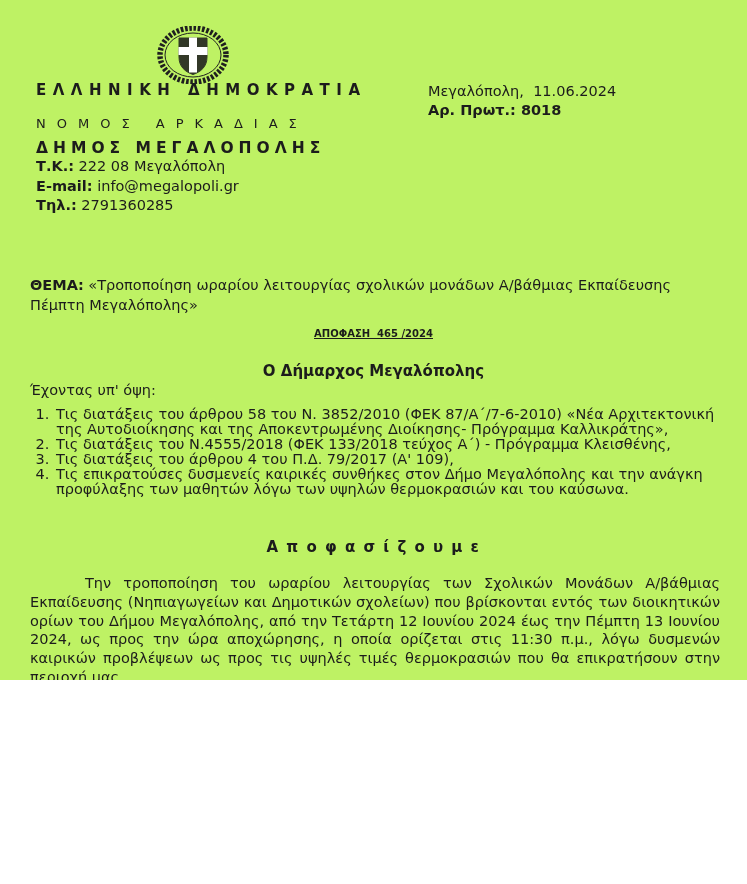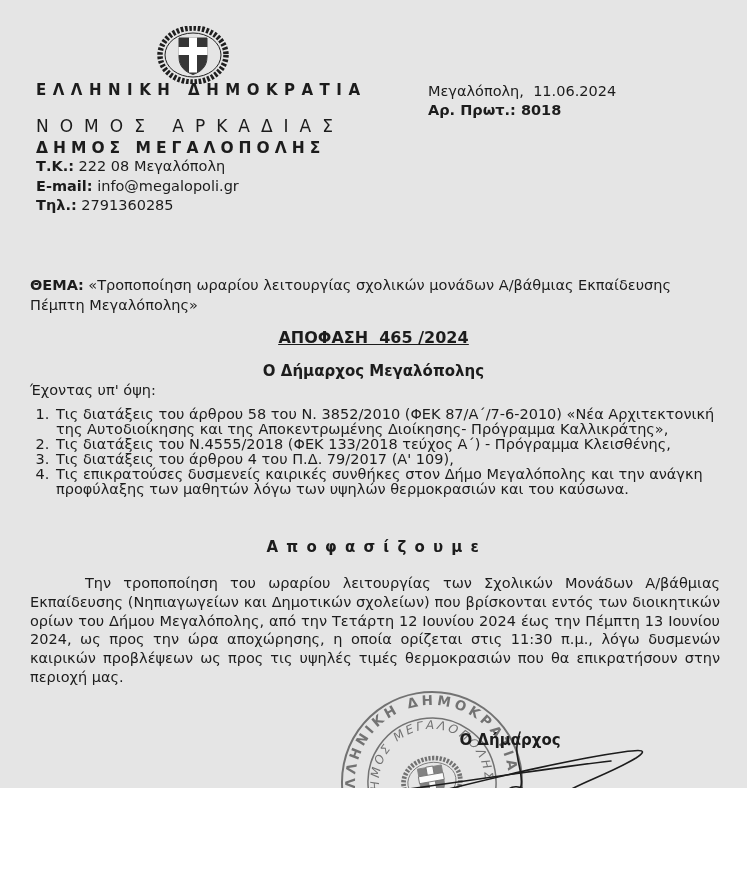--- a/index.html
+++ b/index.html
@@ -1,48 +1,48 @@
 <!DOCTYPE html>
 <html><head>
 <meta charset="utf-8">
 <style>
   * { margin: 0; padding: 0; box-sizing: border-box; }
   html, body { background: #ffffff; }
   .page {
     position: relative;
     width: 747px;
-    height: 788px;
-    background: #e5e5e5;
+    height: 680px;
+    background: #bef264;
     font-family: "DejaVu Sans", "Liberation Sans", sans-serif;
     font-size: 14.5px;
     color: #1c1c1c;
     overflow: hidden;
   }
   .abs { position: absolute; }
 
   
   .emblem-top { left: 156px; top: 26px; width: 74px; height: 58px; color: #1f1f1f; }
   .line-republic { left: 36px; top: 81px; font-weight: bold; font-size: 15px; letter-spacing: 6.5px; white-space: pre; }
-  .line-prefecture { left: 36px; top: 116px; font-size: 17px; letter-spacing: 11px; white-space: pre; }
+  .line-prefecture { left: 36px; top: 116px; font-size: 13px; letter-spacing: 11px; white-space: pre; }
   .line-municipality { left: 36px; top: 139px; font-weight: bold; font-size: 15.5px; letter-spacing: 5px; white-space: pre; }
   .contact { left: 36px; top: 157px; line-height: 19.5px; }
   .contact b { font-weight: bold; }
 
   .date-block { left: 428px; top: 82px; line-height: 19px; }
   .date-block .proto { font-weight: bold; }
   .pre { white-space: pre; }
 
   
   .subject { left: 30px; top: 276px; width: 690px; line-height: 19.5px; }
   .subject b { font-weight: bold; }
 
   
   .decision-title {
     left: 0; top: 328px; width: 100%;
-    text-align: center; font-weight: bold; font-size: 16px; text-decoration: underline;
+    text-align: center; font-weight: bold; font-size: 10px; text-decoration: underline;
   }
   .decision-title span { text-decoration: underline; white-space: pre; }
   .decision-author { left: 0; top: 362px; width: 100%; text-align: center; font-weight: bold; font-size: 15px; }
   .preamble { left: 30px; top: 382px; }
 
   
   .considerations { left: 30px; top: 407px; width: 692px; }
   .considerations ol { margin: 0; padding-left: 24px; }
   .considerations li { line-height: 15px; padding-left: 2px; margin: 0; }
 

